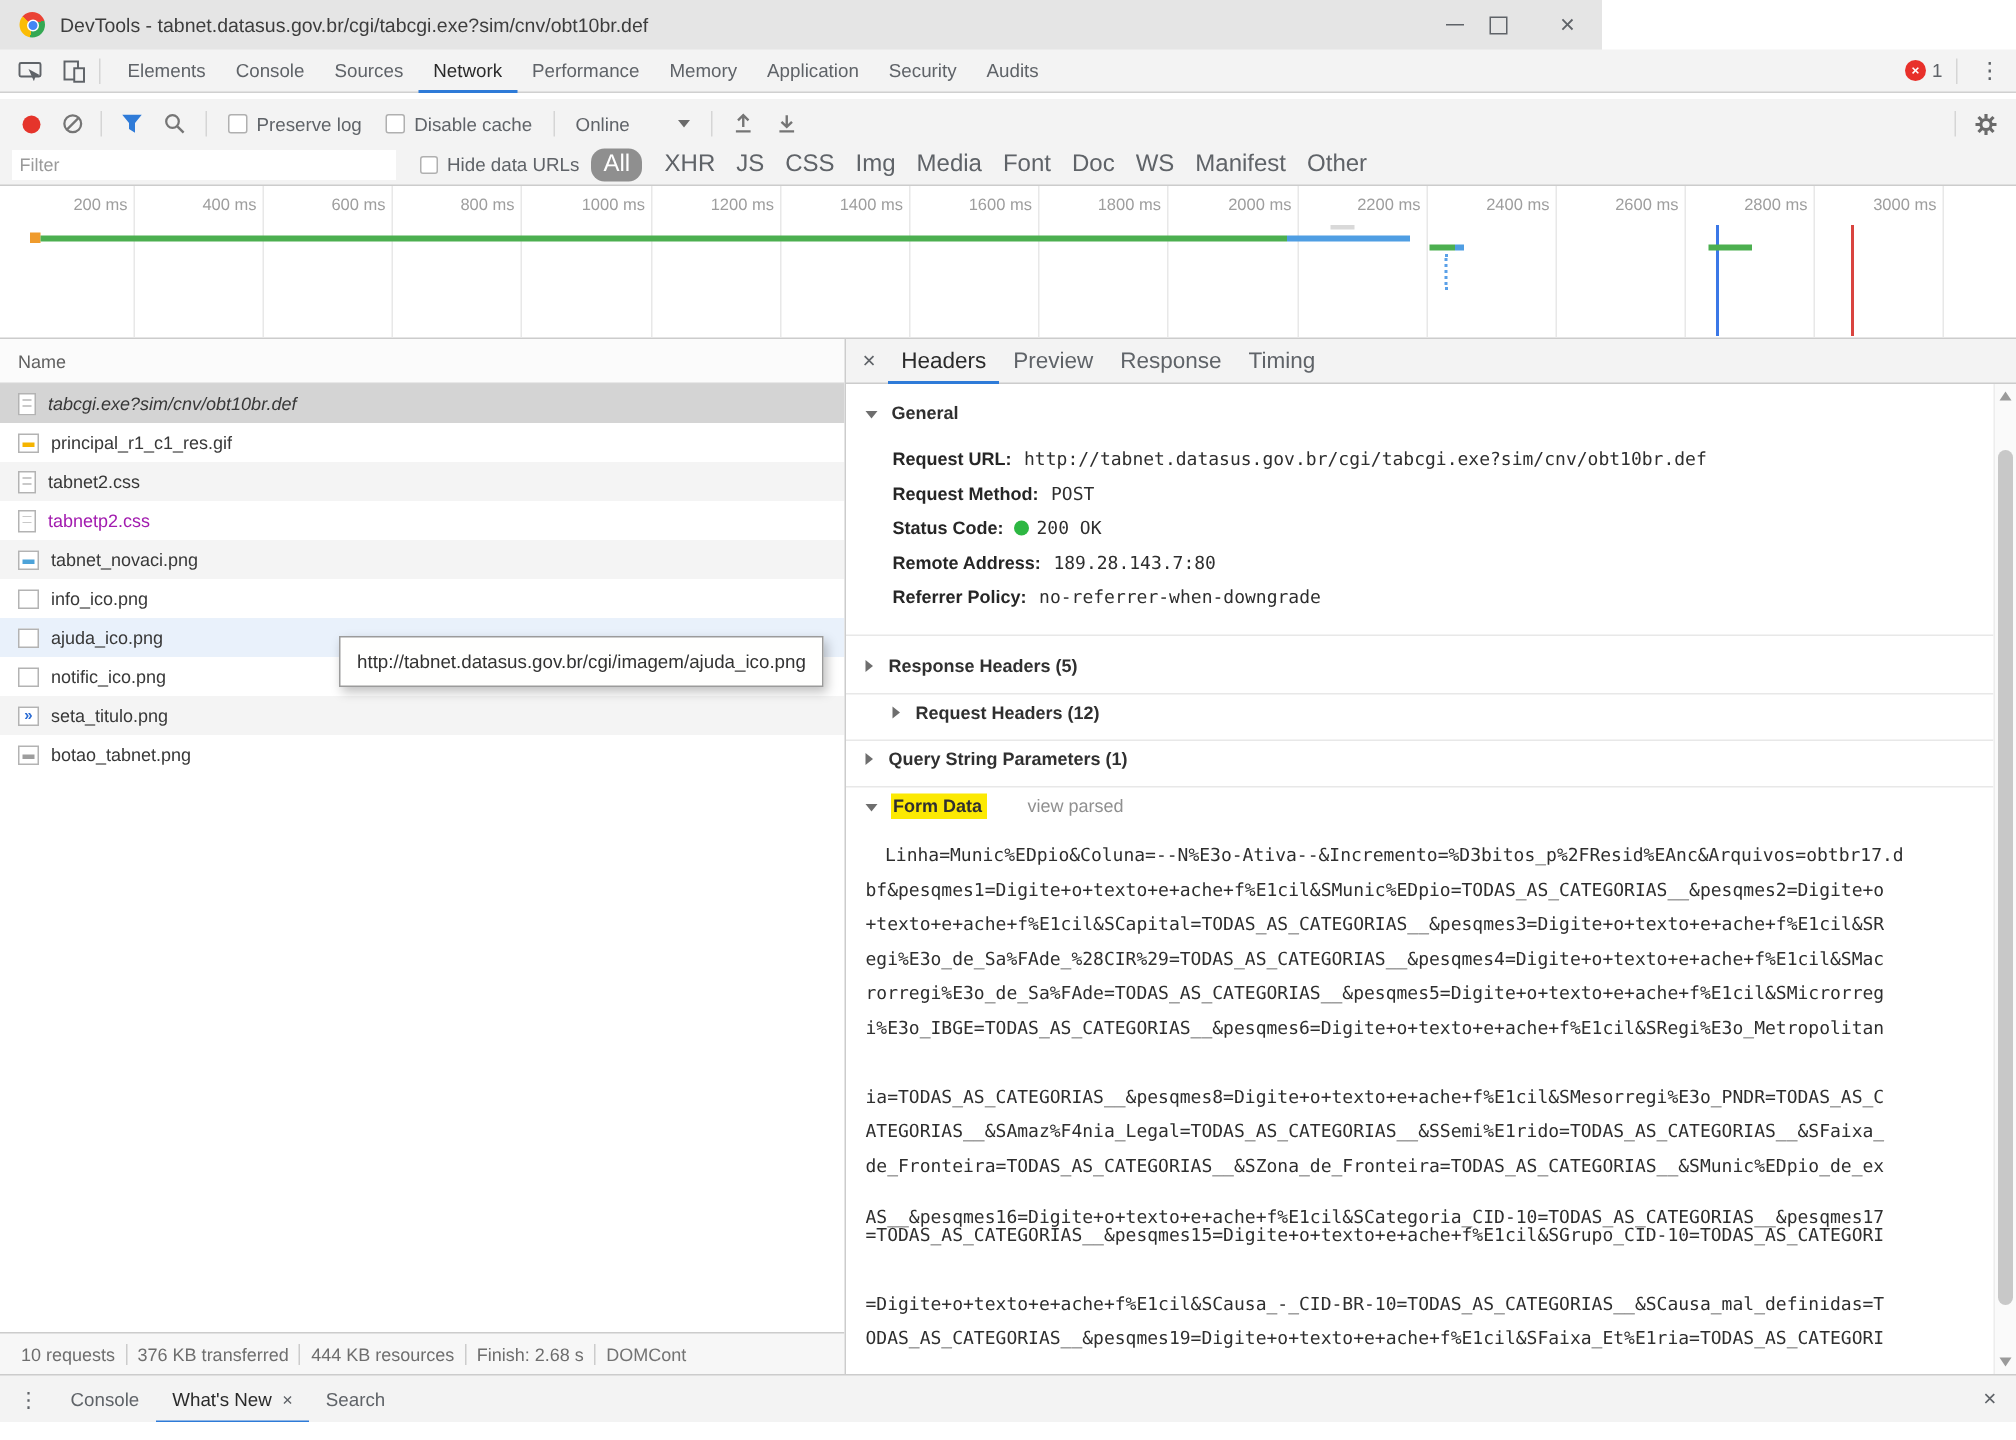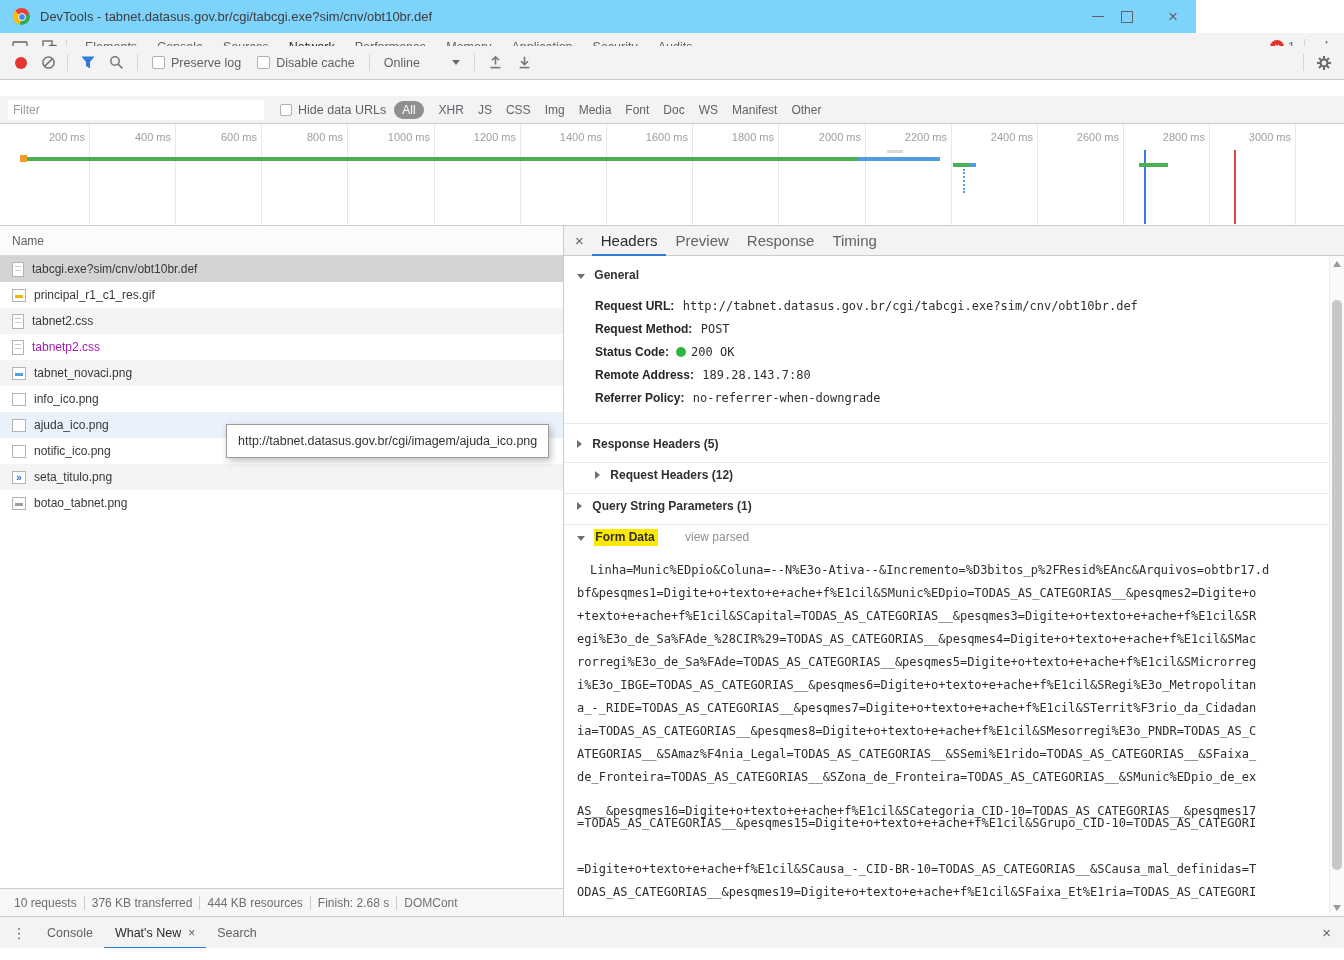--- a/index.html
+++ b/index.html
@@ -2,63 +2,63 @@
 <html><head>
 <meta charset="utf-8">
 <style>
   html,body{margin:0;padding:0;background:#fff;}
   #root{position:relative;width:1344px;height:960px;overflow:hidden;background:#fff;
         font-family:"Liberation Sans",sans-serif;font-size:12px;color:#333;}
   .abs{position:absolute;}
   .flexrow{display:flex;align-items:center;}
   .vsep{width:1px;height:17px;background:#d5d5d5;margin:0 6px;flex:0 0 auto;}
   
-  .titlebar{left:0;top:0;width:1196px;height:33px;background:#7dd3fc;border-bottom:1px solid #e3e3e3;display:flex;align-items:center;}
+  .titlebar{left:0;top:0;width:1068px;height:33px;background:#e5e5e5;border-bottom:1px solid #e3e3e3;display:flex;align-items:center;}
   .chrome-logo{width:17px;height:17px;border-radius:50%;margin-left:13px;flex:0 0 auto;
     background:conic-gradient(from -50deg,#ea4335 0 120deg,#34a853 120deg 240deg,#fbbc05 240deg 360deg);position:relative;}
   .chrome-logo::after{content:"";position:absolute;left:4.5px;top:4.5px;width:8px;height:8px;border-radius:50%;
     background:#4285f4;border:1.2px solid #fff;box-sizing:border-box;}
   .win-title{margin-left:10px;font-size:13px;color:#3d3d3d;}
   .win-min{margin-left:auto;width:12px;height:1px;background:#5f6368;margin-right:0;}
   .win-minbox{margin-left:auto;width:46px;height:33px;display:flex;align-items:center;justify-content:center;}
   .win-maxbox{width:46px;height:33px;display:flex;align-items:center;justify-content:center;}
   .win-max{width:10px;height:10px;border:1px solid #5f6368;}
   .win-closebox{width:46px;height:33px;display:flex;align-items:center;justify-content:center;font-size:17px;color:#5f6368;}
   
   .tabbar{left:0;top:33px;width:1344px;height:29px;background:#f3f3f3;border-bottom:1px solid #d0d0d0;display:flex;align-items:center;box-sizing:border-box;}
   .tb-ic{width:17px;height:17px;flex:0 0 auto;margin-left:12px;}
   .mtab{padding:0 10px;height:29px;line-height:29px;color:#5f6368;font-size:12.5px;box-sizing:border-box;border-bottom:2px solid transparent;}
   .mtab.sel{color:#2a2a2a;border-bottom:2px solid #2e7bd8;}
   .err-badge{width:14px;height:14px;border-radius:50%;background:#e8302a;color:#fff;font-size:9px;font-weight:bold;
     display:flex;align-items:center;justify-content:center;flex:0 0 auto;}
   .kebab{font-size:15px;color:#5f6368;padding:0 10px;}
   
-  .toolbar{left:0;top:46px;width:1344px;height:34px;background:#f3f3f3;border-bottom:1px solid #ccc;display:flex;align-items:center;box-sizing:border-box;}
+  .toolbar{left:0;top:66px;width:1344px;height:34px;background:#f3f3f3;border-bottom:1px solid #ccc;display:flex;align-items:center;box-sizing:border-box;}
   .rec{width:12px;height:12px;border-radius:50%;background:#e5342b;margin:0 9px 0 15px;flex:0 0 auto;}
   .cb{display:inline-block;width:13px;height:13px;border:1px solid #b0b0b0;border-radius:2px;background:#fff;box-sizing:border-box;margin-right:6px;flex:0 0 auto;}
   .tlabel{color:#5f6368;font-size:12.5px;white-space:nowrap;}
   .ddarrow{width:0;height:0;border-left:4.5px solid transparent;border-right:4.5px solid transparent;border-top:5px solid #6a6a6a;display:inline-block;}
   .gear{margin:0 12px 0 6px;}
   
   .filterrow{left:0;top:96px;width:1344px;height:28px;background:#f3f3f3;border-bottom:1px solid #ccc;display:flex;align-items:center;box-sizing:border-box;}
   .filter-input{width:246px;height:20px;margin-left:8px;border:none;background:#fff;font-size:12px;padding:0 5px;outline:none;color:#333;}
   .filter-input::placeholder{color:#9a9a9a;}
-  .pill{color:#5f6368;font-size:12px;margin:0 7px;white-space:nowrap;}
+  .pill{color:#5f6368;font-size:16px;margin:0 7px;white-space:nowrap;}
   .pill-sel{background:#8f8f8f;color:#fff;border-radius:9px;padding:2px 8px;margin:0 8px;}
   
   .overview{left:0;top:124px;width:1344px;height:102px;background:#fff;border-bottom:1px solid #ccc;box-sizing:border-box;}
   .gline{position:absolute;top:0;bottom:0;width:1px;background:#e8e8e8;}
   .tick{position:absolute;top:7px;width:60px;text-align:right;color:#9e9e9e;font-size:11px;}
   .bar{position:absolute;height:4px;}
   
   .name-panel{left:0;top:226px;width:563px;height:662px;background:#fff;}
   .name-header{height:30px;line-height:30px;padding-left:12px;color:#616161;background:#fbfbfb;border-bottom:1px solid #d6d6d6;box-sizing:border-box;}
   .nrow{height:26px;line-height:26px;padding-left:12px;white-space:nowrap;color:#383838;display:flex;align-items:center;}
   .nrow.stripe{background:#f4f4f4;}
-  .nrow.selected{background:#d4d4d4;}
+  .nrow.selected{background:#d4d4d4;font-style:italic;}
   .nrow.hover{background:#e9f1fb;}
   .nrow.error .rname{color:#a21caf;}
   .ric{position:relative;display:inline-block;width:14px;height:13px;border:1px solid #b3b3b3;background:#fff;margin-right:8px;box-sizing:border-box;flex:0 0 auto;}
   .ric.doc{width:12px;height:15px;}
   .ric.doc::before{content:"";position:absolute;left:2px;right:2px;top:3px;bottom:2px;
      background:repeating-linear-gradient(to bottom,#c9c9c9 0 1px,transparent 1px 4px);}
   .ric.dash::before{content:"";position:absolute;left:2px;right:2px;top:5px;height:3px;background:var(--c,#ccc);}
   .ric.arrow{color:#2b6cd4;font-size:10px;font-weight:bold;line-height:11px;text-align:center;}
   
   .summary{left:0;top:888px;width:563px;height:28px;background:#f7f7f7;border-top:1px solid #ccc;box-sizing:border-box;overflow:hidden;display:flex;align-items:center;white-space:nowrap;color:#6e6e6e;}
@@ -389,21 +389,20 @@
       <span class="sect-title hl">Form Data</span>
       <span class="viewparsed">view parsed</span>
     </div>
 
     <div class="fline" style="top:337px;margin-left:13px;">Linha=Munic%EDpio&amp;Coluna=--N%E3o-Ativa--&amp;Incremento=%D3bitos_p%2FResid%EAnc&amp;Arquivos=obtbr17.d</div>
     <div class="fline" style="top:360px;">bf&amp;pesqmes1=Digite+o+texto+e+ache+f%E1cil&amp;SMunic%EDpio=TODAS_AS_CATEGORIAS__&amp;pesqmes2=Digite+o</div>
     <div class="fline" style="top:383px;">+texto+e+ache+f%E1cil&amp;SCapital=TODAS_AS_CATEGORIAS__&amp;pesqmes3=Digite+o+texto+e+ache+f%E1cil&amp;SR</div>
     <div class="fline" style="top:406px;">egi%E3o_de_Sa%FAde_%28CIR%29=TODAS_AS_CATEGORIAS__&amp;pesqmes4=Digite+o+texto+e+ache+f%E1cil&amp;SMac</div>
     <div class="fline" style="top:429px;">rorregi%E3o_de_Sa%FAde=TODAS_AS_CATEGORIAS__&amp;pesqmes5=Digite+o+texto+e+ache+f%E1cil&amp;SMicrorreg</div>
     <div class="fline" style="top:452px;">i%E3o_IBGE=TODAS_AS_CATEGORIAS__&amp;pesqmes6=Digite+o+texto+e+ache+f%E1cil&amp;SRegi%E3o_Metropolitan</div>
-    <div class="fline" style="top:475px;">a_-_RIDE=TODAS_AS_CATEGORIAS__&amp;pesqmes7=Digite+o+texto+e+ache+f%E1cil&amp;STerrit%F3rio_da_Cidadan</div>
     <div class="fline" style="top:498px;">ia=TODAS_AS_CATEGORIAS__&amp;pesqmes8=Digite+o+texto+e+ache+f%E1cil&amp;SMesorregi%E3o_PNDR=TODAS_AS_C</div>
     <div class="fline" style="top:521px;">ATEGORIAS__&amp;SAmaz%F4nia_Legal=TODAS_AS_CATEGORIAS__&amp;SSemi%E1rido=TODAS_AS_CATEGORIAS__&amp;SFaixa_</div>
     <div class="fline" style="top:544px;">de_Fronteira=TODAS_AS_CATEGORIAS__&amp;SZona_de_Fronteira=TODAS_AS_CATEGORIAS__&amp;SMunic%EDpio_de_ex</div>
     <div class="fline" style="top:590px;">=TODAS_AS_CATEGORIAS__&amp;pesqmes15=Digite+o+texto+e+ache+f%E1cil&amp;SGrupo_CID-10=TODAS_AS_CATEGORI</div>
     <div class="fline" style="top:578px;">AS__&amp;pesqmes16=Digite+o+texto+e+ache+f%E1cil&amp;SCategoria_CID-10=TODAS_AS_CATEGORIAS__&amp;pesqmes17</div>
     <div class="fline" style="top:636px;">=Digite+o+texto+e+ache+f%E1cil&amp;SCausa_-_CID-BR-10=TODAS_AS_CATEGORIAS__&amp;SCausa_mal_definidas=T</div>
     <div class="fline" style="top:659px;">ODAS_AS_CATEGORIAS__&amp;pesqmes19=Digite+o+texto+e+ache+f%E1cil&amp;SFaixa_Et%E1ria=TODAS_AS_CATEGORI</div>
 
     <div class="sbar">
       <div class="sarr-up"></div>

